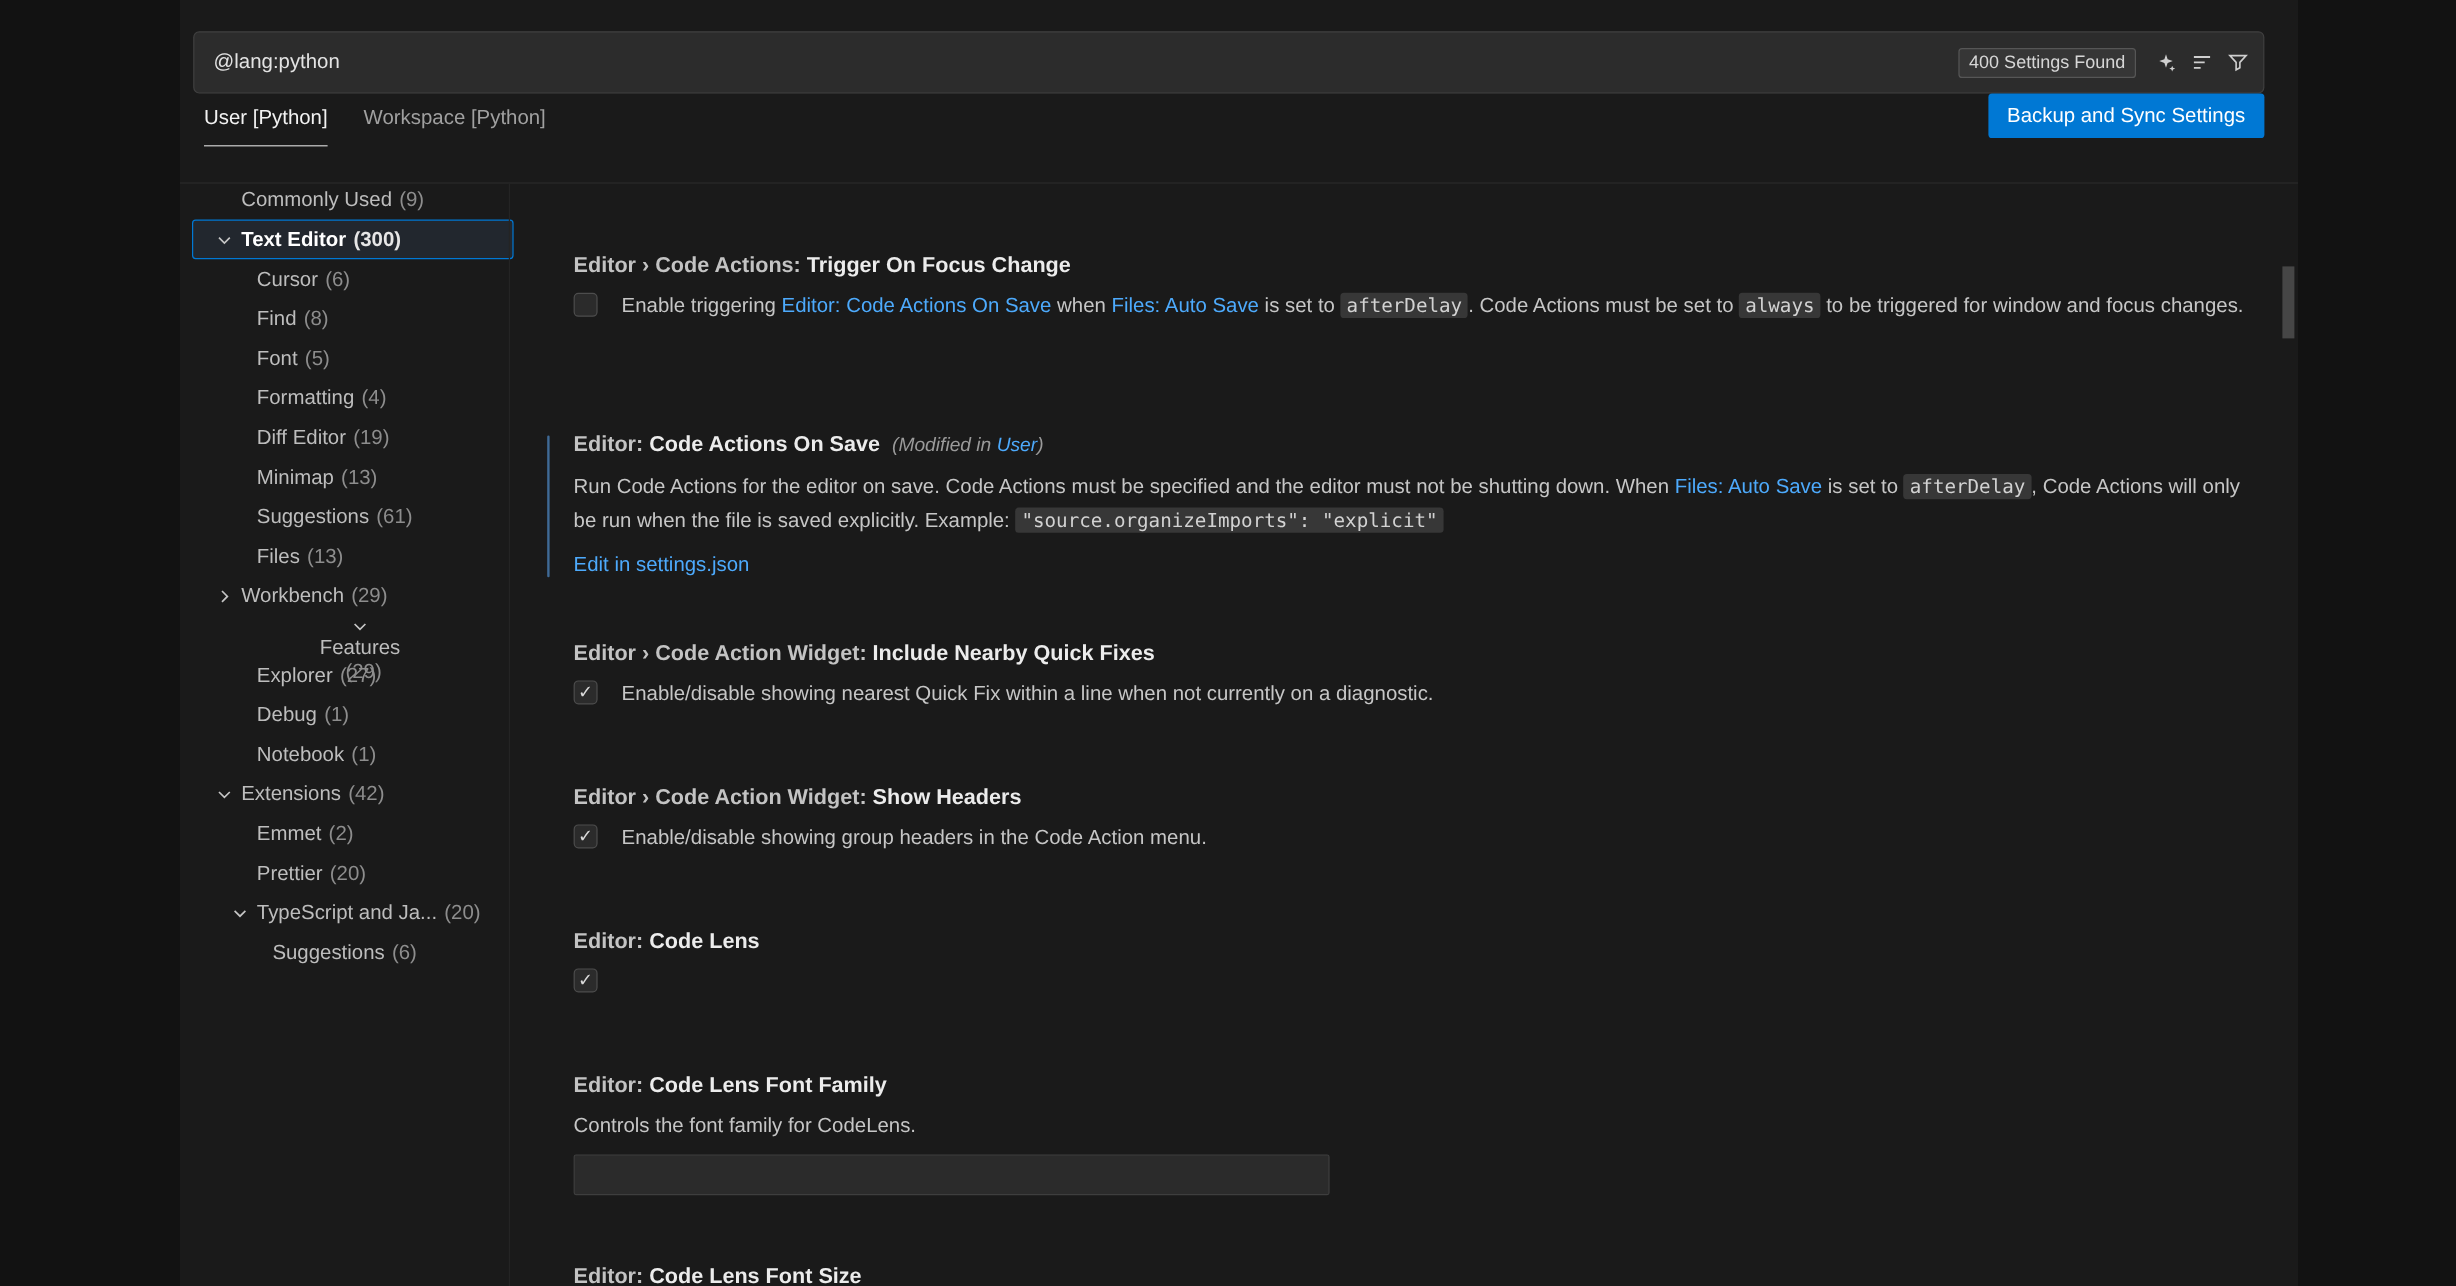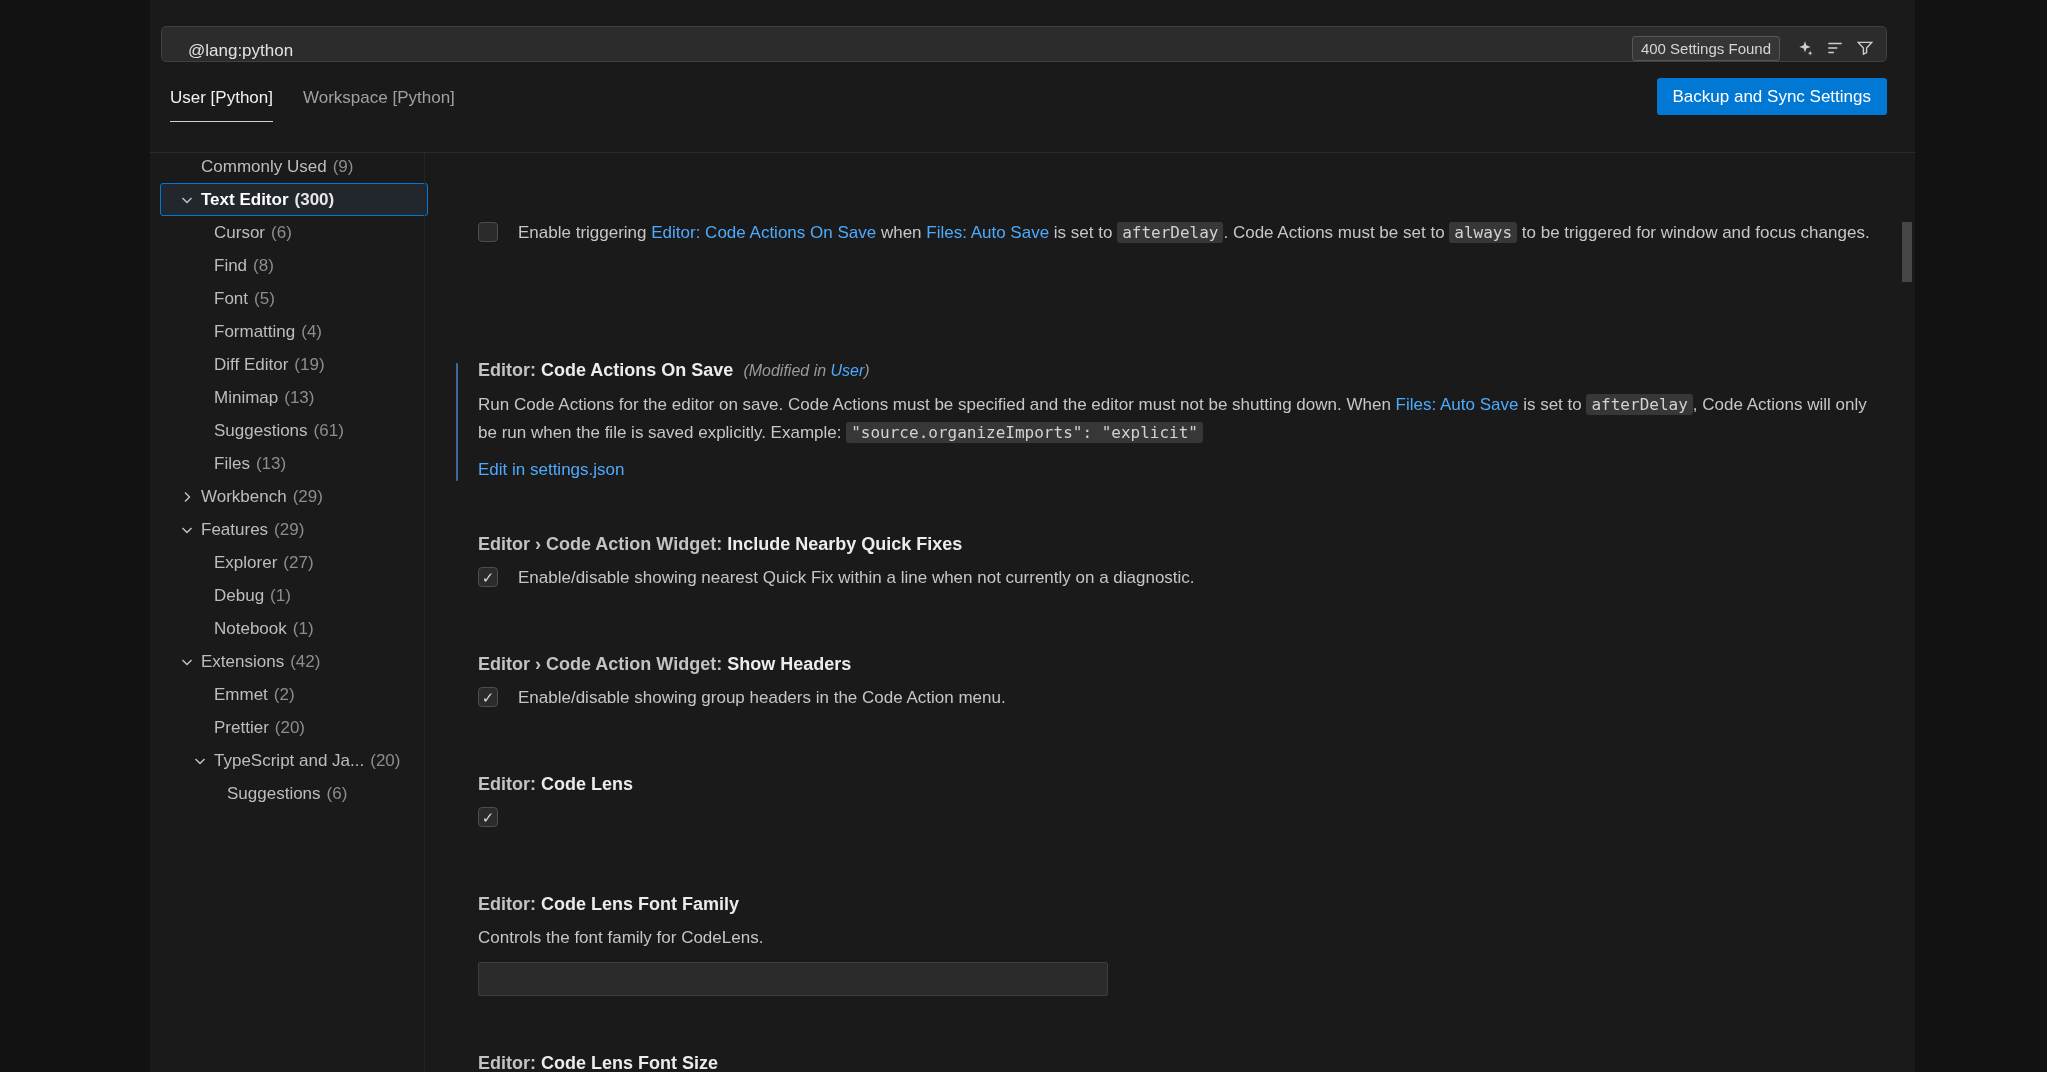--- a/index.html
+++ b/index.html
@@ -8,23 +8,23 @@
     position:relative; width:2047px; height:1072px; overflow:hidden;
     background:#121212; font-family:"Liberation Sans", sans-serif; color:#cccccc;
     -webkit-font-smoothing:antialiased;
   }
   .red-mark { position:absolute; top:0; height:3px; width:30px; background:#ad2b2b; }
 
   .editor { position:absolute; left:150px; top:0; width:1765px; height:1072px; background:#1a1a1a; }
 
   
   .search-bar {
-    position:absolute; left:11px; top:26px; width:1726px; height:36px;
+    position:absolute; left:11px; top:26px; width:1726px; height:52px;
     background:#2c2c2c; border:1px solid #404040; border-radius:5px;
-    display:flex; align-items:flex-end; padding:0 8px 0 26px;
+    display:flex; align-items:center; padding:0 8px 0 16px;
   }
   .search-field {
     flex:1; background:transparent; border:none; outline:none;
     color:#e3e3e3; font-size:17px; font-family:inherit;
   }
   .results-badge {
     font-size:15px; color:#d6d6d6; background:#363636; border:1px solid #565656;
     border-radius:3px; padding:3px 8px; margin-right:8px; white-space:nowrap;
   }
   .s-icon {
@@ -184,21 +184,21 @@
         </div>
         <div class="toc-row" style="padding-left: 18px;">
           <span class="chev">
             <svg width="16" height="16" viewBox="0 0 16 16">
               <path d="M6 3.5l4.5 4.5L6 12.5" fill="none" stroke="currentColor" stroke-width="1.4"></path>
             </svg>
           </span>
           <span class="toc-label">Workbench</span>
           <span class="toc-count">(29)</span>
         </div>
-        <div class="toc-row" style="padding-left: 18px;">
+        <div class="toc-row" style="padding-left: 18px; flex-direction: column;">
           <span class="chev">
             <svg width="16" height="16" viewBox="0 0 16 16">
               <path d="M3.5 6l4.5 4.5L12.5 6" fill="none" stroke="currentColor" stroke-width="1.4"></path>
             </svg>
           </span>
           <span class="toc-label">Features</span>
           <span class="toc-count">(29)</span>
         </div>
         <div class="toc-row" style="padding-left: 31px;">
           <span class="chev"></span>
@@ -246,20 +246,21 @@
         <div class="toc-row" style="padding-left: 44px;">
           <span class="chev"></span>
           <span class="toc-label">Suggestions</span>
           <span class="toc-count">(6)</span>
         </div>
       </div>
     <div class="vdivider"></div>
 
     <div class="settings">
         <div class="setting" style="top: 52px;">
+          <div class="setting-title"><span class="cat">Editor › Code Actions: </span><span class="name">Trigger On Focus Change</span></div>
           <div class="chk-row">
             <div class="chk"></div>
             <div class="desc"><span>Enable triggering </span><a class="lnk">Editor: Code Actions On Save</a><span> when </span><a class="lnk">Files: Auto Save</a><span> is set to </span><span class="code">afterDelay</span><span>. Code Actions must be set to </span><span class="code">always</span><span> to be triggered for window and focus changes.</span></div>
           </div>
         </div>
         <div class="setting" style="top: 201px;"><div class="setting-title"><span class="cat">Editor: </span><span class="name">Code Actions On Save</span><span class="mod-note"><span>(Modified in </span><a class="lnk">User</a><span>)</span></span></div><div class="desc wide"><span>Run Code Actions for the editor on save. Code Actions must be specified and the editor must not be shutting down. When </span><a class="lnk">Files: Auto Save</a><span> is set to </span><span class="code">afterDelay</span><span>, Code Actions will only be run when the file is saved explicitly. Example: </span><span class="code">"source.organizeImports": "explicit"</span></div><a class="json-link">Edit in settings.json</a><div class="mod-bar"></div></div>
         <div class="setting" style="top: 375px;">
           <div class="setting-title"><span class="cat">Editor › Code Action Widget: </span><span class="name">Include Nearby Quick Fixes</span></div>
           <div class="chk-row">
             <div class="chk">

